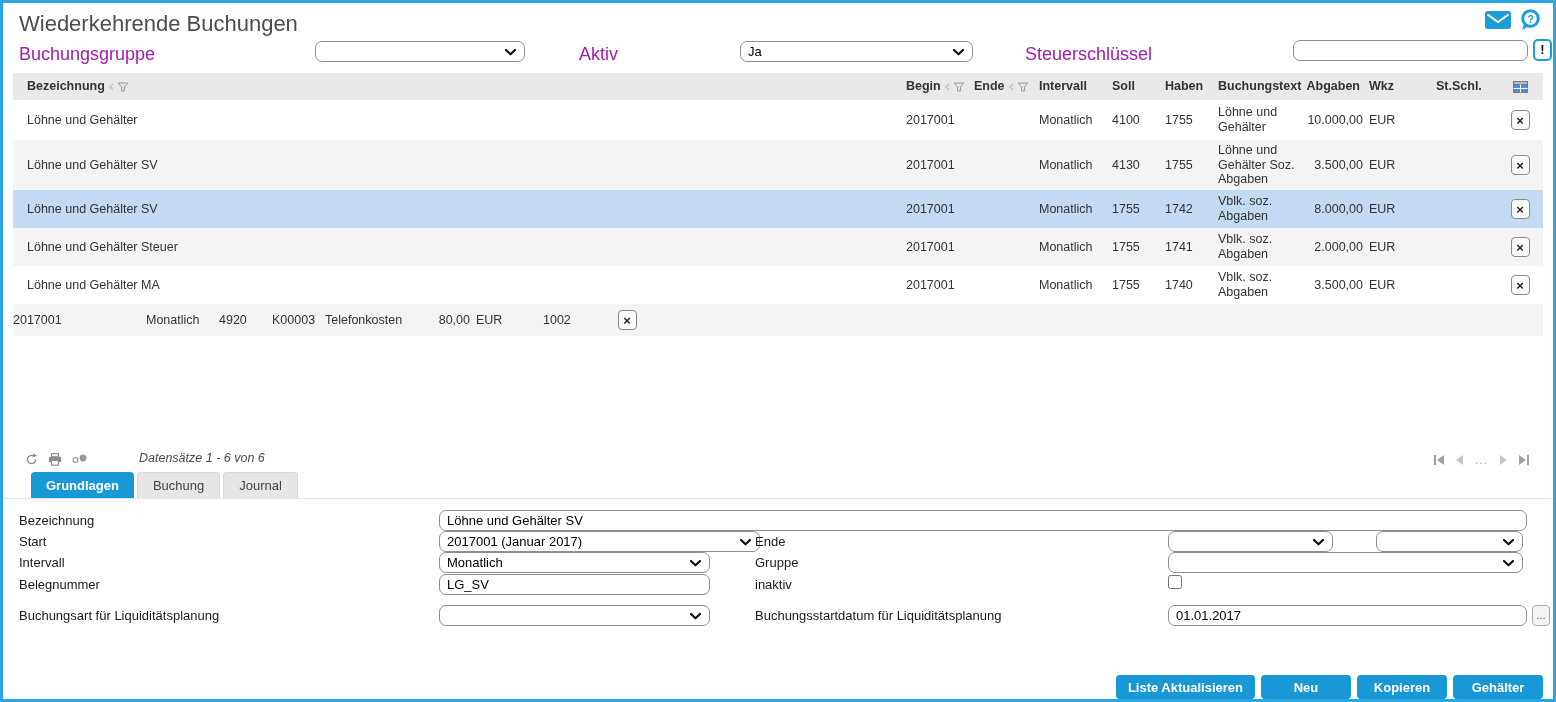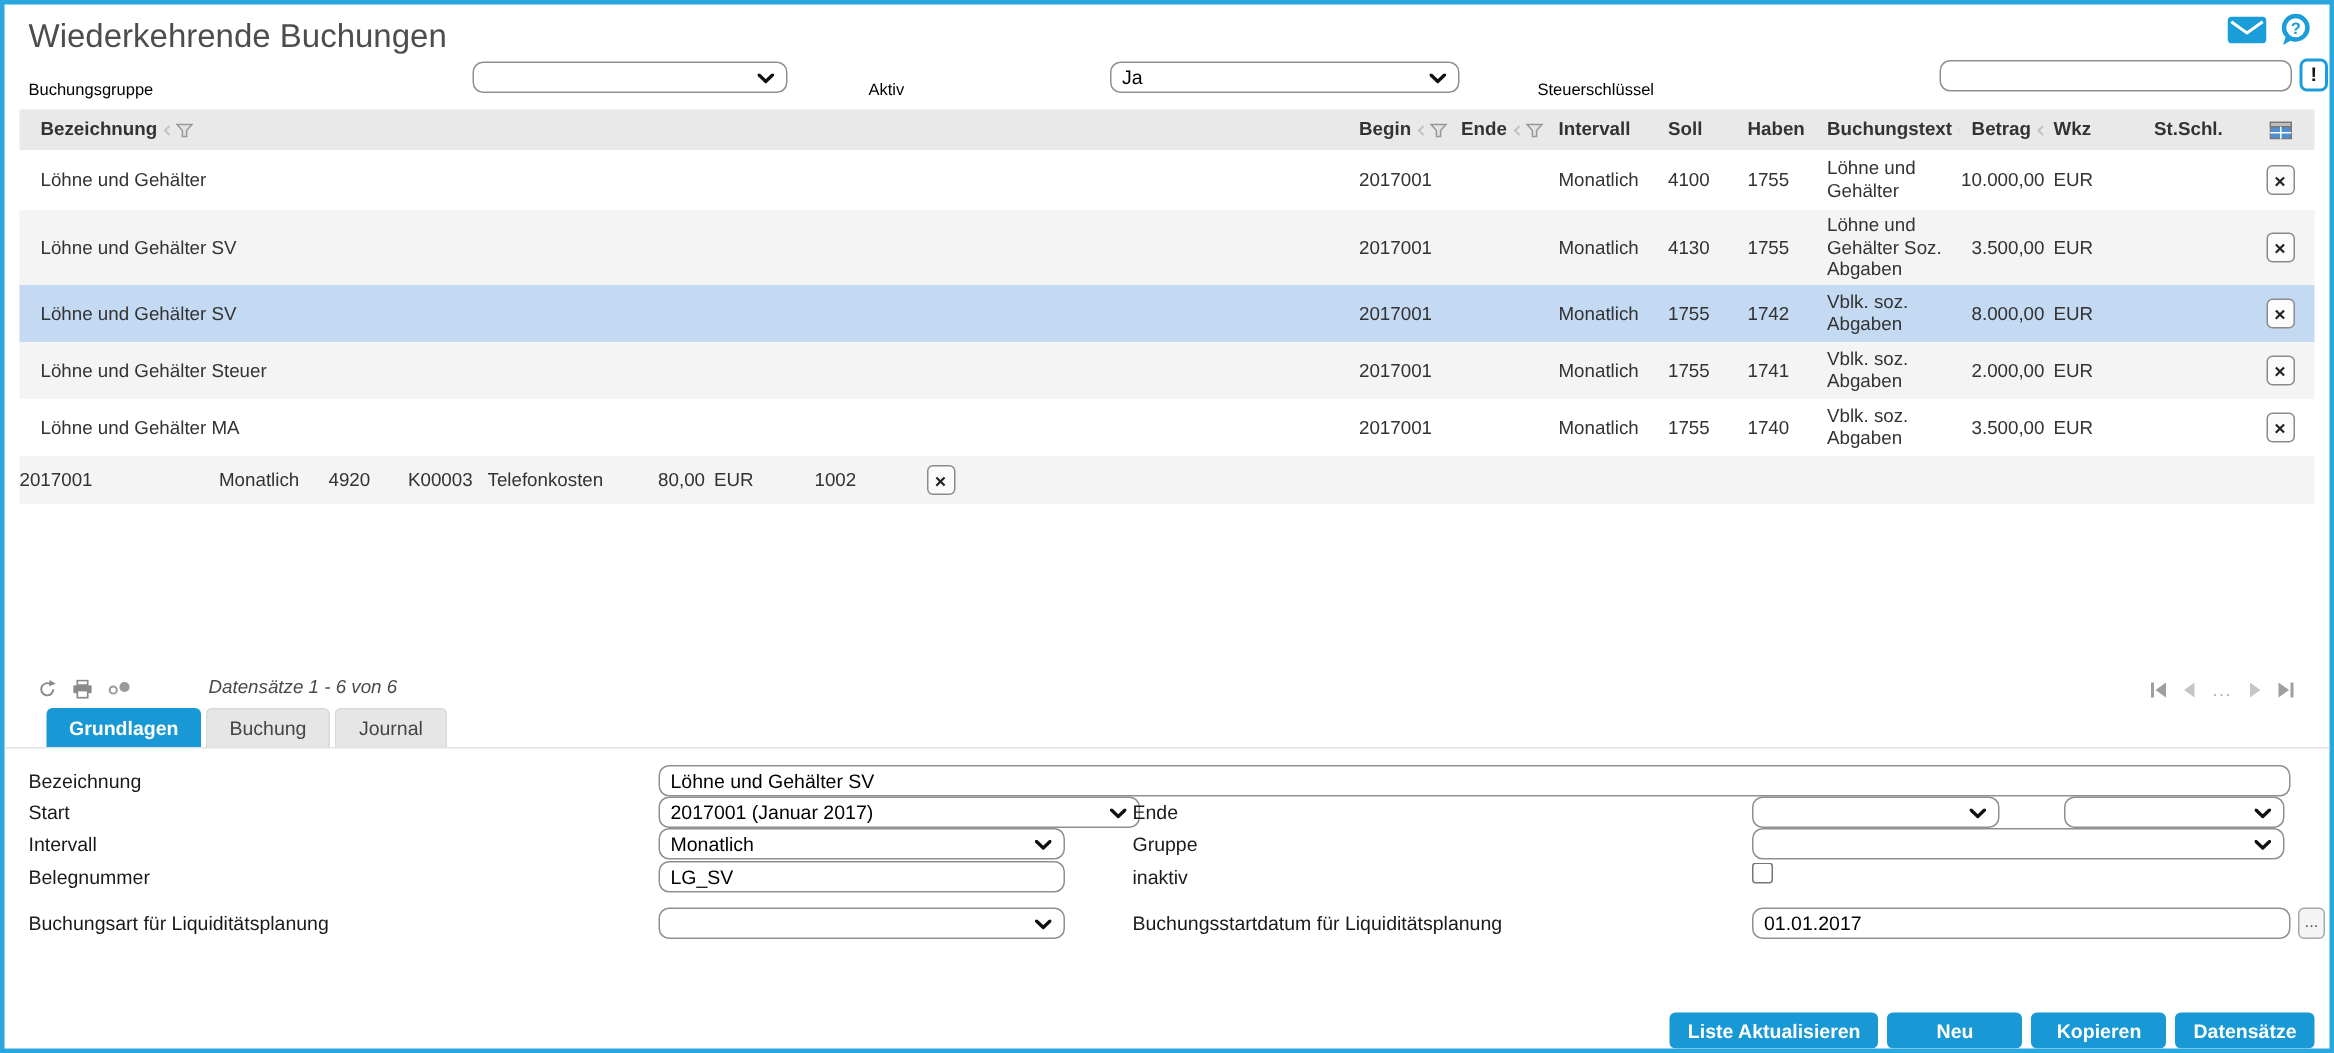--- a/index.html
+++ b/index.html
@@ -7,21 +7,21 @@
   body { font-family: "Liberation Sans", sans-serif; }
   .window {
     position: relative; width: 1556px; height: 702px;
     border: 3px solid #2ba7e0; background: #fff; overflow: hidden;
     font-size: 13px; color: #333;
   }
   .page-title { position:absolute; left:16px; top:8px; font-size:22px; color:#4d4d4d; font-weight:400; }
   .hdr-icons { position:absolute; right:12px; top:6px; display:flex; gap:9px; align-items:center; }
 
   
-  .flabel { position:absolute; top:51px; font-size:11px; color:#000000; }
+  .flabel { position:absolute; top:41px; font-size:18px; color:#a21caf; }
   .tinput, .combo {
     position:absolute; height:21px; border:1px solid #8f8f8f; border-radius:7px;
     background:#fff; font-size:13px; color:#000000;
   }
   .tinput { padding:0 7px; font-family:"Liberation Sans", sans-serif; }
   .combo { display:flex; align-items:center; padding:0 26px 0 7px; }
   .combo .chev { position:absolute; right:8px; top:7px; }
   .excl-btn {
     position:absolute; width:19px; height:22px; border:2px solid #1b9dd9; border-radius:5px;
     background:#fff; font-weight:bold; font-size:13px; color:#111; text-align:center; line-height:18px; cursor:pointer;
@@ -163,21 +163,21 @@
       <div class="th c-haben">
           <span>Haben</span>
         </div>
       <div class="th c-btext">
         <span>Buchungstext</span>
         <svg width="6" height="10" viewBox="0 0 6 10">
             <polyline points="5,2 2,5 5,8" fill="none" stroke="#c2c2c2" stroke-width="1.3"></polyline>
           </svg>
       </div>
       <div class="th c-betrag">
-        <span>Betrag</span>
+        <span>Abgaben</span>
         <svg width="6" height="10" viewBox="0 0 6 10">
             <polyline points="5,2 2,5 5,8" fill="none" stroke="#c2c2c2" stroke-width="1.3"></polyline>
           </svg>
       </div>
       <div class="th c-wkz">
           <span>Wkz</span>
         </div>
       <div class="th c-stschl">
           <span>St.Schl.</span>
         </div>
@@ -388,16 +388,16 @@
     </div>
     <span class="glabel" style="left:752px; top:605px;">Buchungsstartdatum für Liquiditätsplanung</span>
     <input class="tinput" style="left: 1165px; top: 602px; width: 359px;" value="01.01.2017">
     <button class="more-btn" style="left:1529px; top:602px;">...</button>
   </div>
 
   <div class="footer">
     <button class="btn w-la">Liste Aktualisieren</button>
     <button class="btn w-sm">Neu</button>
     <button class="btn w-sm">Kopieren</button>
-    <button class="btn w-sm">Datensätze</button>
+    <button class="btn w-sm">Gehälter</button>
   </div>
 
 </div>
 
 </body></html>

